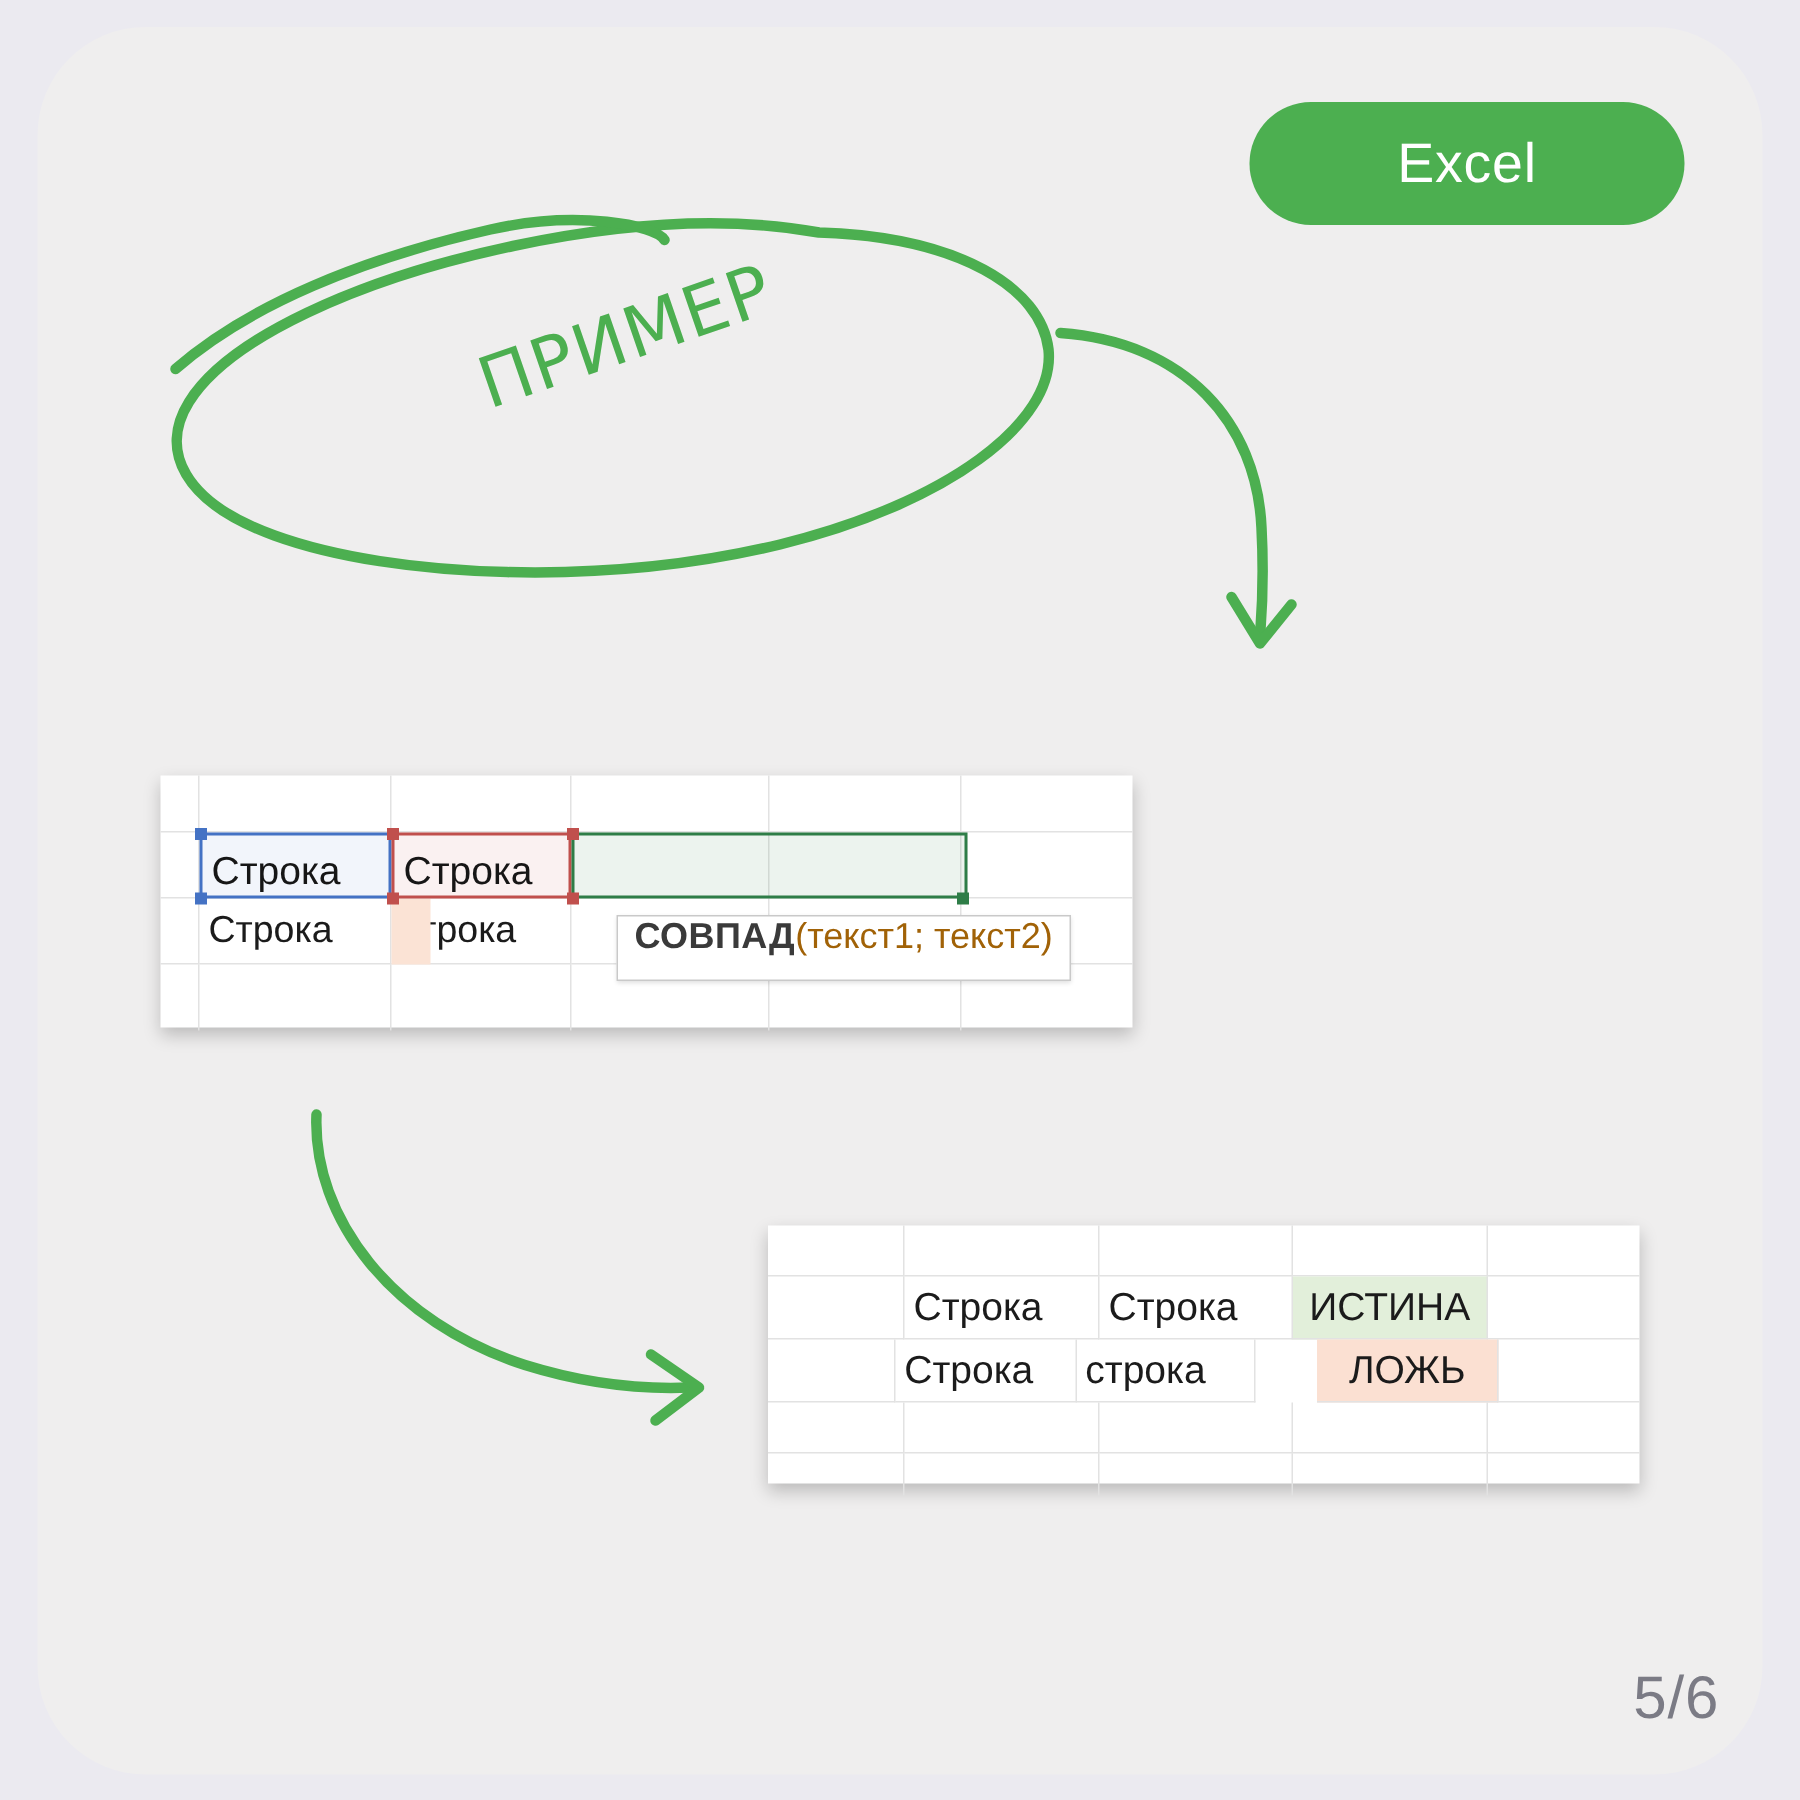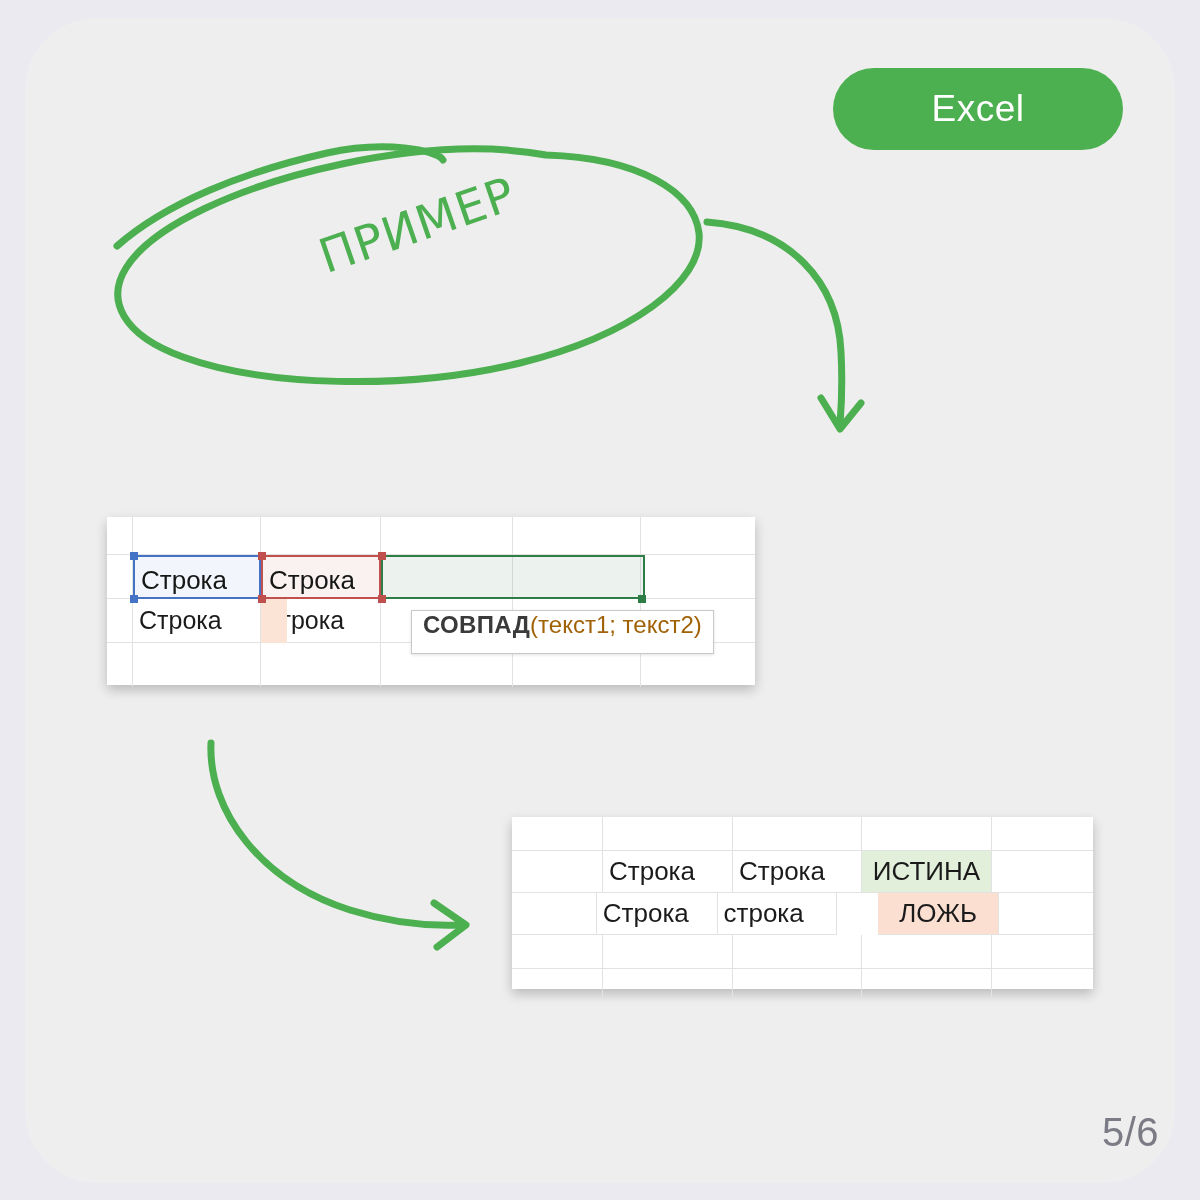--- a/index.html
+++ b/index.html
@@ -182,21 +182,21 @@
   }
   #sheet-two .srow { height: 34px; }
   #sheet-two .srow.tall { height: 42px; }
   #sheet-two .scell { font-size: 26px; }
   .res-true { background: #e2efda; }
   .res-false { background: #fbe0d2; margin-left: 41px; }
 
   
   #page-counter {
     position: absolute;
-    right: 41px;
+    right: 54px;
     top: 1110px;
     color: #7b7b85;
     font-size: 40px;
     letter-spacing: .5px;
   }
 </style>
 </head>
 <body>
 
 <div id="stage">

